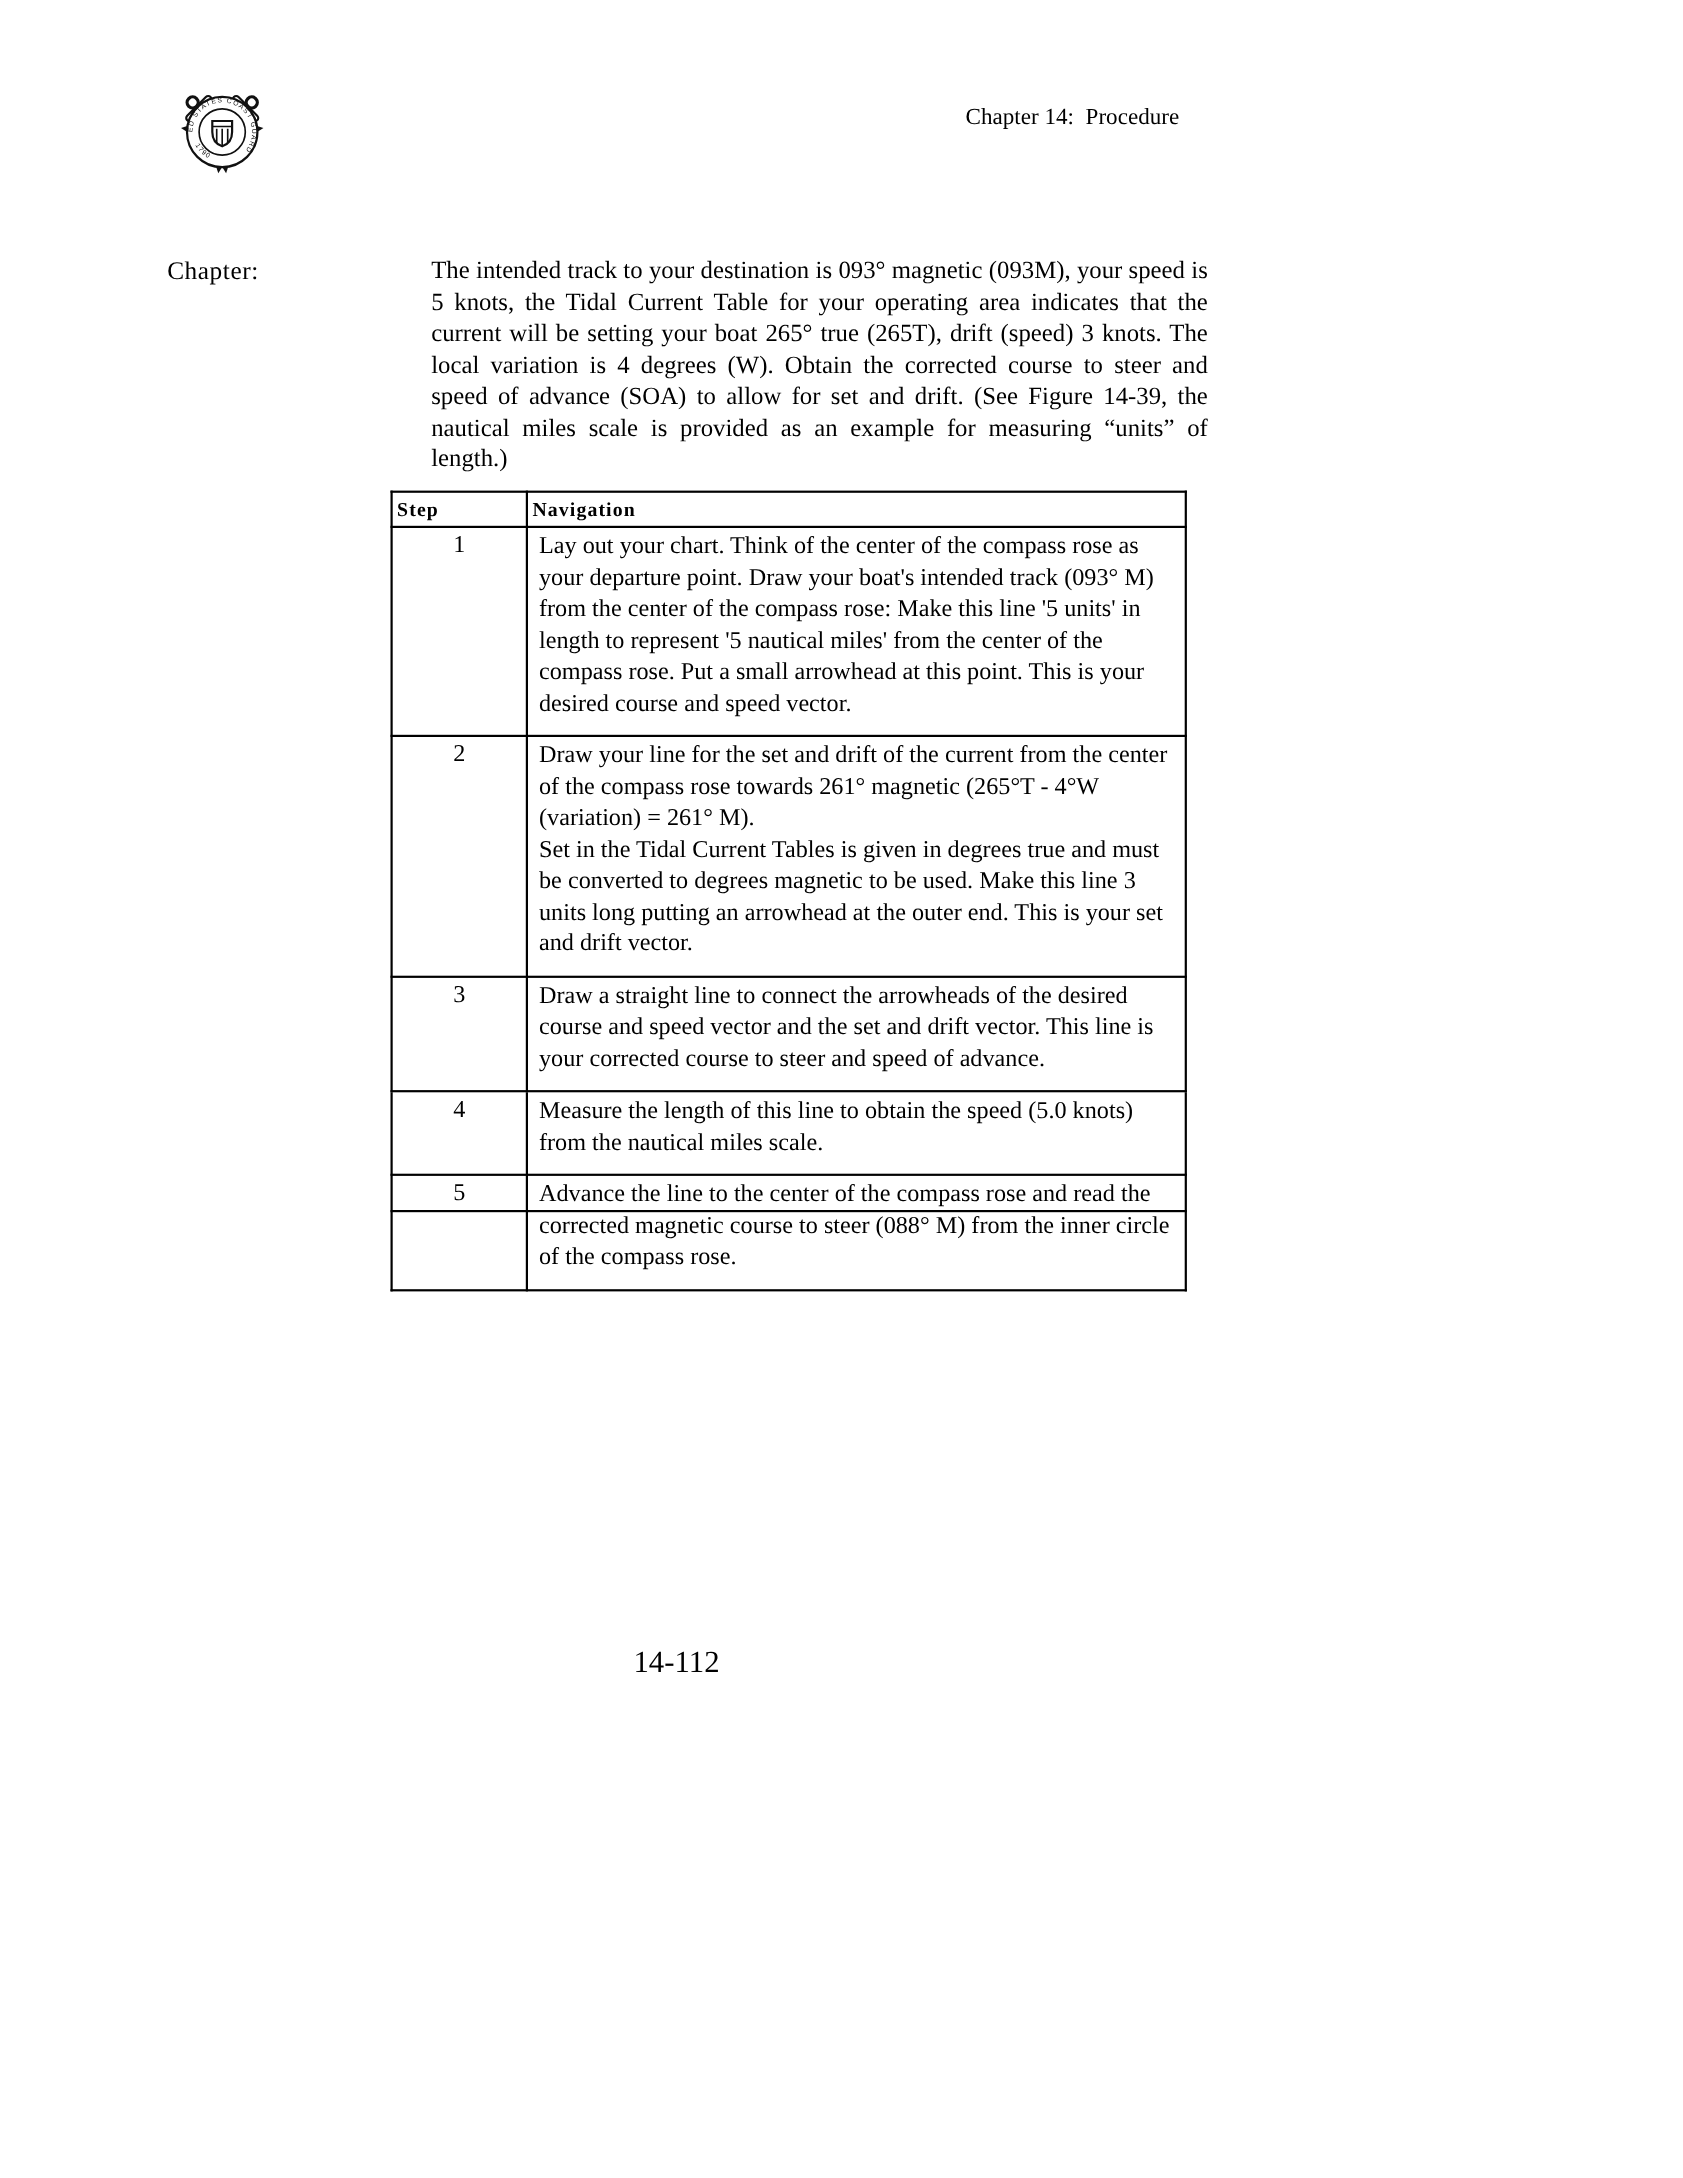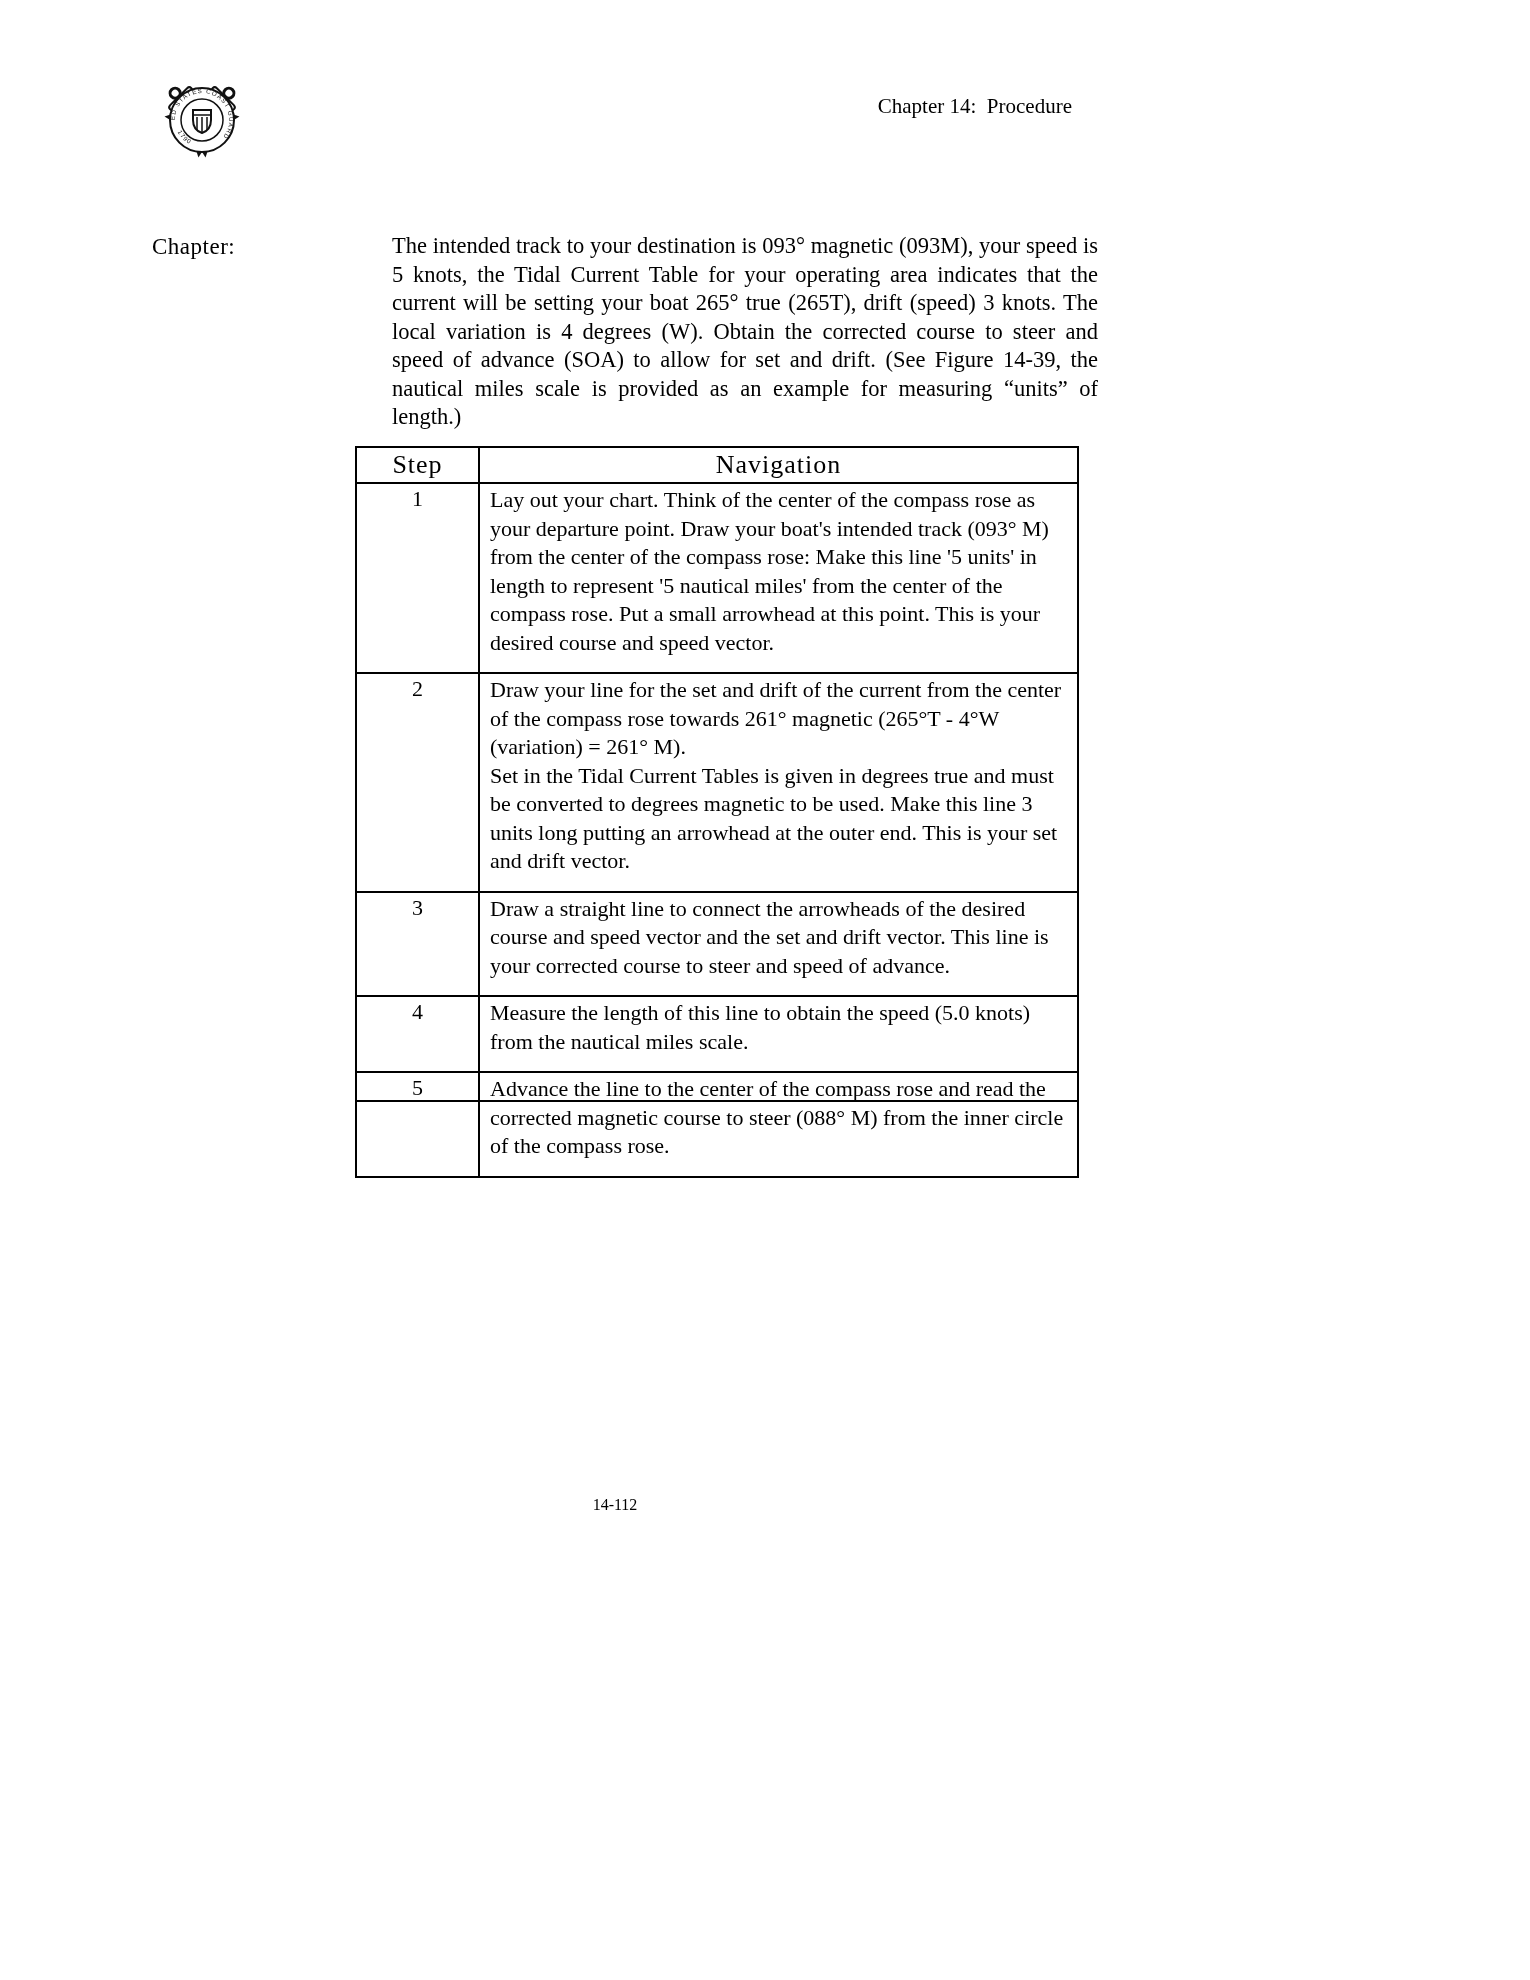--- a/index.html
+++ b/index.html
@@ -53,24 +53,24 @@
     top: 446px;
     width: 724px;
     border-collapse: collapse;
     font-size: 22px;
   }
   .steps-table th,
   .steps-table td {
     border: 2px solid #000000;
   }
   .steps-table th {
-    font-weight: normal;
-    font-size: 26px;
+    font-weight: bold;
+    font-size: 18px;
     letter-spacing: 1px;
-    text-align: center;
+    text-align: left;
     padding: 2px 4px;
     height: 26px;
   }
   .col-step { width: 113px; }
   .cell-step {
     text-align: center;
     vertical-align: top;
     padding-top: 2px;
     font-size: 22px;
   }
@@ -87,21 +87,21 @@
     width: 724px;
     height: 2px;
     background: #000000;
   }
   .footer {
     position: absolute;
     left: 152px;
     top: 1496px;
     width: 926px;
     text-align: center;
-    font-size: 16px;
+    font-size: 28px;
   }
 </style>
 </head>
 <body>
 
 <div class="page">
 
   <div class="logo">
     <svg viewBox="0 0 132 112" width="132" height="112">
       <defs>

